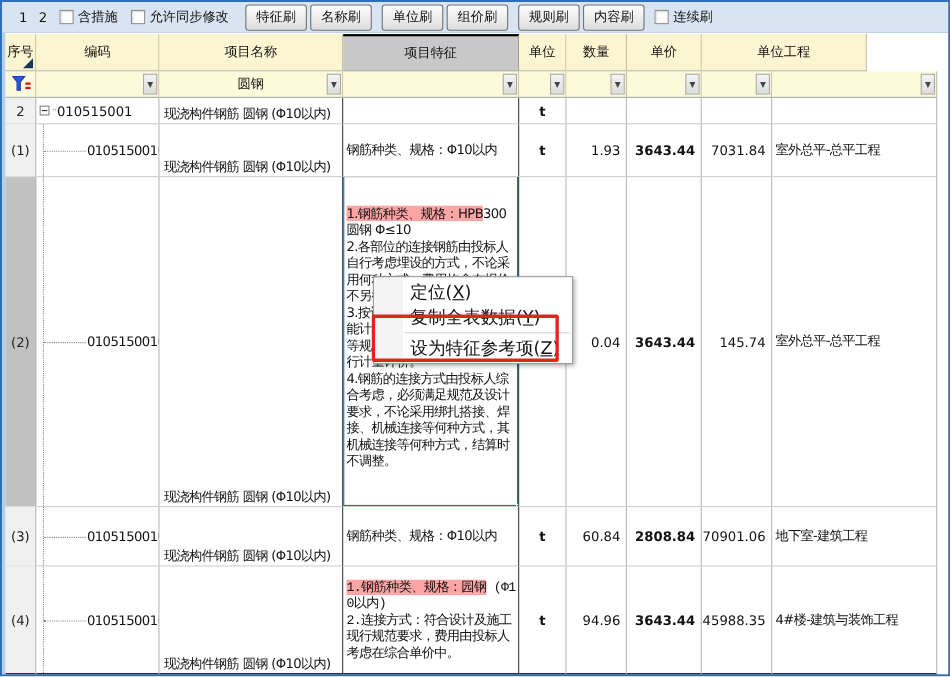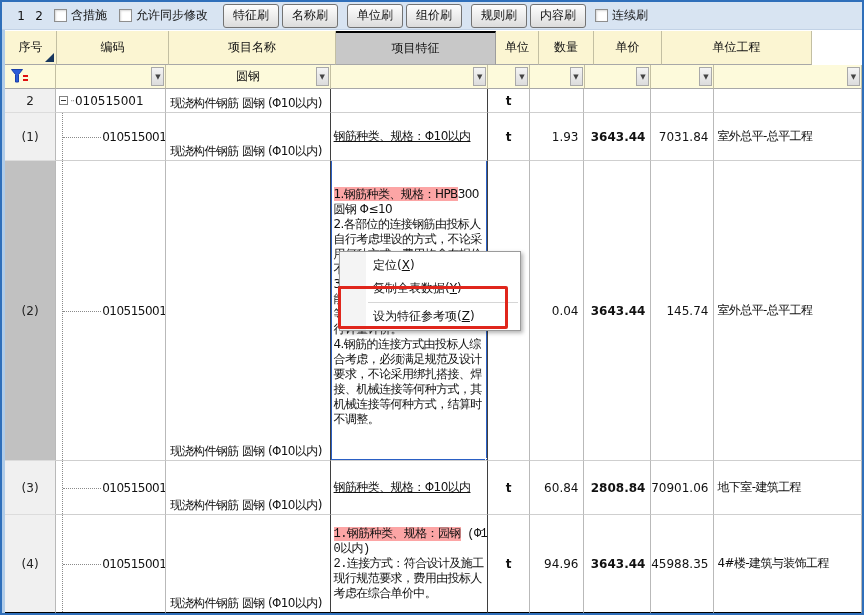--- a/index.html
+++ b/index.html
@@ -13,21 +13,21 @@
   .checkbox { width:13px; height:13px; background:#fff; border:1px solid #8e8e8e; box-shadow:inset 1px 1px 2px #d7d7d7; margin-right:4px; }
   .cb-label { margin-right:6px;text-align:center; }
   .tbtn { margin-left:3px; padding:2px 9px 3px; font-size:12px; color:#111; background:linear-gradient(#fdfdfd,#eaeaea 60%,#dcdcdc); border:1px solid #737373; border-radius:3px; }
   .grp-gap { margin-left:9px; }
 
   
   .leftstrip { position:absolute; left:0; top:28px; bottom:0; width:3px; background:#b0cce9; }
   .grid { position:absolute; left:3px; top:29px; width:857px; }
   .trow { display:flex; width:857px; }
   .cell { border-right:1px solid #b9b9b9; border-bottom:1px solid #cfcfcf; overflow:hidden; position:relative; font-size:12px; color:#111; }
-  .c0{width:52px;} .c1{width:112px;} .c2{width:167px;} .c3{width:160px;} .c4{width:43px;} .c5{width:55px;} .c6{width:68px;} .c7{width:64px;} .c8{width:150px;}
+  .c0{width:28px;} .c1{width:112px;} .c2{width:167px;} .c3{width:160px;} .c4{width:43px;} .c5{width:55px;} .c6{width:68px;} .c7{width:64px;} .c8{width:150px;}
 
   
   .hrow .cell { height:34px; background:#fbf5d2; border-right:1px solid #c3bfa2; border-bottom:1px solid #a8a8a8; display:flex; align-items:center; justify-content:center; }
   .hrow .feat-h { background:#c8c8c8; border-top:2px solid #000; border-right:1px solid #9d9d9d; }
   .corner-tri { position:absolute; right:2px; bottom:2px; width:0; height:0; border-left:9px solid transparent; border-bottom:9px solid #17365d; }
 
   
   .frow .cell { height:24px; background:#fdfadb; border-right:1px solid #c3bfa2; border-bottom:1px solid #a8a8a8; display:flex; align-items:center; justify-content:center; }
   .dd-btn { position:absolute; right:1px; top:2px; width:13px; height:19px; background:linear-gradient(#f4f4f4,#dcdcdc); border:1px solid #a9a9a9; font-size:7px; color:#444; display:flex; align-items:center; justify-content:center; }
   .funnel { position:absolute; left:6px; top:4px; }
@@ -41,38 +41,38 @@
   .stub  { position:absolute; left:7px; top:50%; width:38px; border-top:1px dotted #8a8a8a; }
   .codetext { position:absolute; left:46px; top:50%; transform:translateY(-50%); white-space:nowrap; letter-spacing:-0.5px; }
   .groupcode { position:absolute; left:3px; top:50%; transform:translateY(-50%); display:flex; align-items:center; white-space:nowrap; }
   .minusbox { width:9px; height:9px; border:1px solid #828282; background:#fff; margin-right:2px; position:relative; flex:0 0 auto; }
   .minusbox i { position:absolute; left:1px; right:1px; top:3px; height:1px; background:#333; }
   .gdots { color:#8a8a8a; font-size:9px; margin-right:1px; letter-spacing:-1px; }
   .namecell { display:flex; align-items:flex-end; padding-left:4px; white-space:nowrap; letter-spacing:-0.6px; }
   
   .dark-r { border-right:1px solid #3f3f3f !important; }
   .featcell { border-right:1px solid #3f3f3f; }
-  .feat-mid { display:flex; align-items:center; padding:0 3px; letter-spacing:-0.6px;text-decoration:underline; }
+  .feat-mid { display:flex; align-items:center; padding:0 3px; letter-spacing:-0.6px; }
   .feat-line { white-space:nowrap; line-height:15px; letter-spacing:-0.6px; }
   .hl { background:#fca5a5; }
   .featblock-top { padding:26px 3px 0; }
   .featblock-mid { padding:12px 3px 0;font-family:Liberation Mono, monospace; }
   .unitcell { display:flex; align-items:center; justify-content:center; font-weight:bold; }
   .numcell { display:flex; align-items:center; justify-content:flex-end; padding-right:5px; }
   .pricecell { font-weight:bold; }
   .projcell { display:flex; align-items:center; padding-left:3px; white-space:nowrap; letter-spacing:-0.6px; }
   .lastrow .cell { border-bottom:2px solid #000; }
 
   
   .sel-outline { position:absolute; left:-1px; top:-2px; right:-1px; bottom:-1px; border:2px solid #2a5fc4; pointer-events:none; z-index:5; }
   .sel-handle { position:absolute; right:-4px; bottom:-4px; width:6px; height:6px; background:#2a5fc4; border:1px solid #fff; z-index:6; }
 
   
   .context-menu { position:absolute; left:337px; top:249px; width:182px; background:linear-gradient(to right,#f4f4f4 0,#f4f4f4 26px,#fff 26px); border:1px solid #9b9b9b; box-shadow:2px 2px 4px rgba(0,0,0,.3); padding:2px 0; z-index:20; }
-  .menu-item { height:23px; line-height:23px; padding-left:33px; font-size:12px; color:#111; white-space:nowrap; }
+  .menu-item { height:23px; line-height:23px; padding-left:33px; font-size:16px; color:#111; white-space:nowrap; }
   .menu-sep { border-top:1px solid #d6d6d6; margin:2px 2px 2px 28px; }
   .u { text-decoration:underline; }
   .red-box { position:absolute; left:336px; top:284px; width:170px; height:43px; border:3px solid #e0261c; border-radius:2px; z-index:30; }
 </style>
 </head>
 <body>
 
 <div class="window">
 
   <div class="toolbar">

